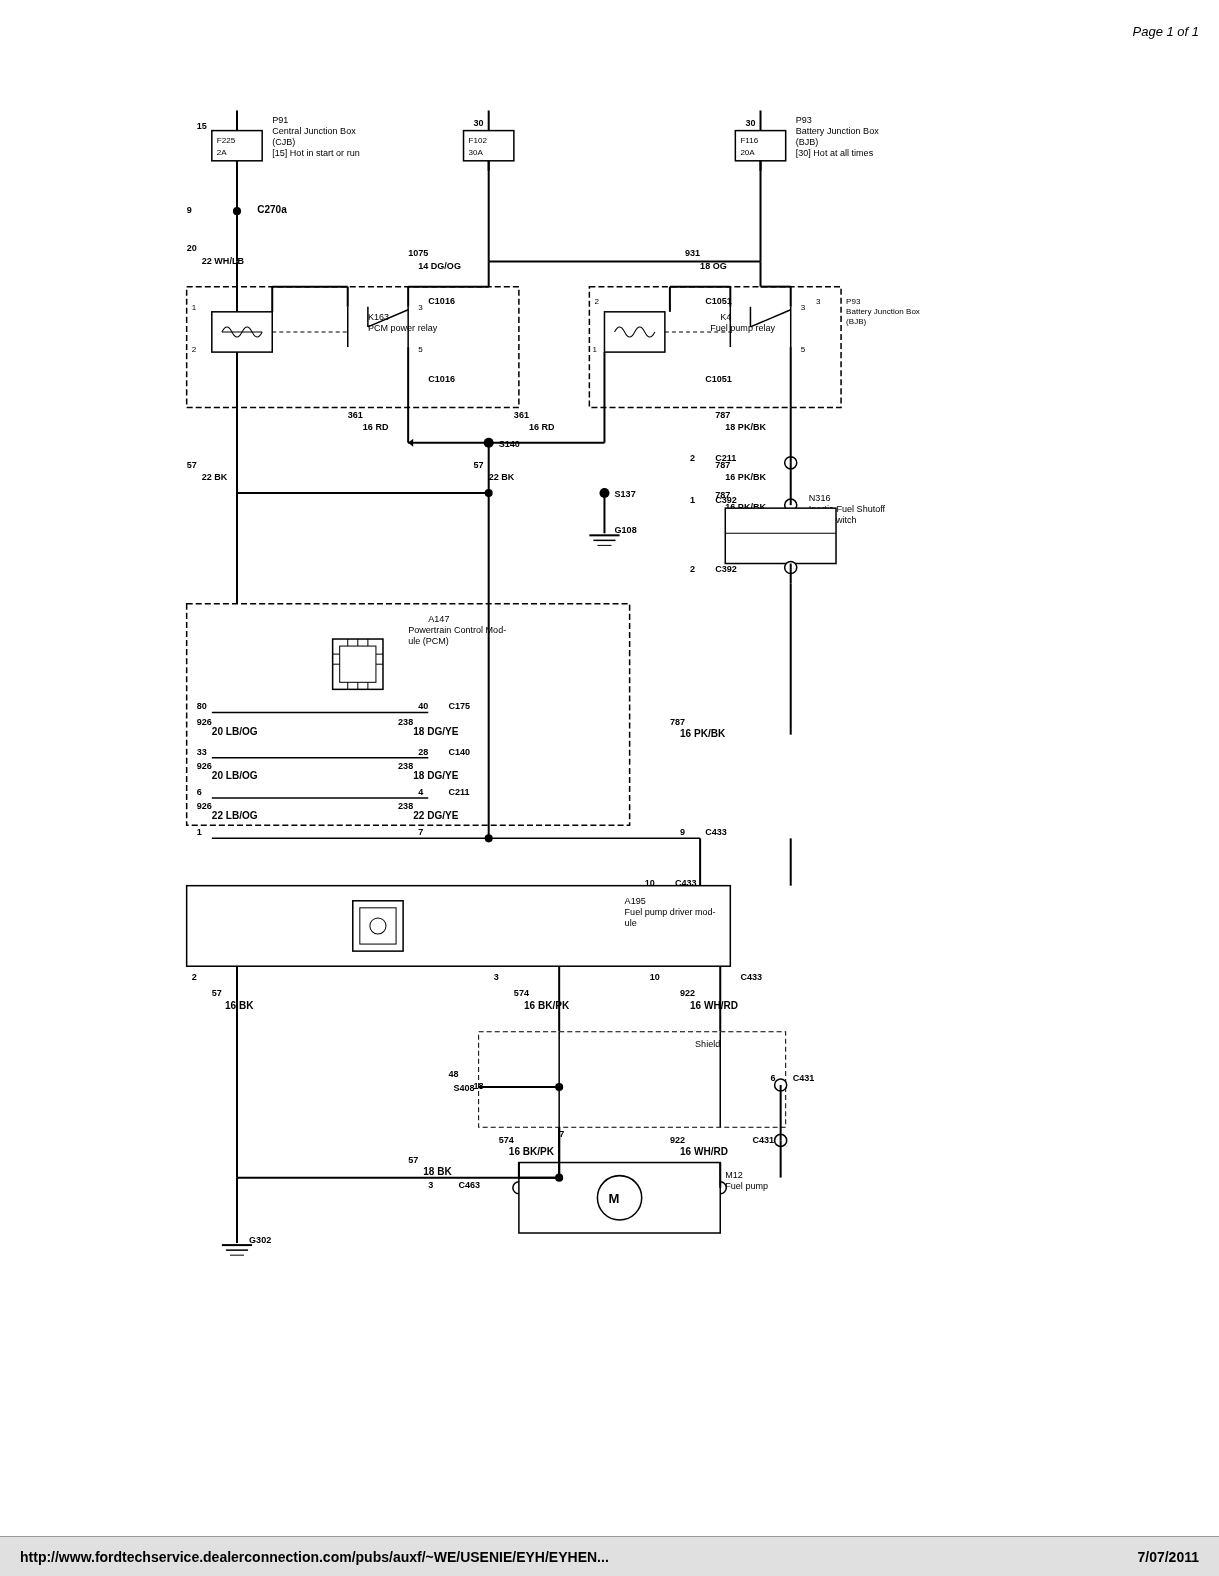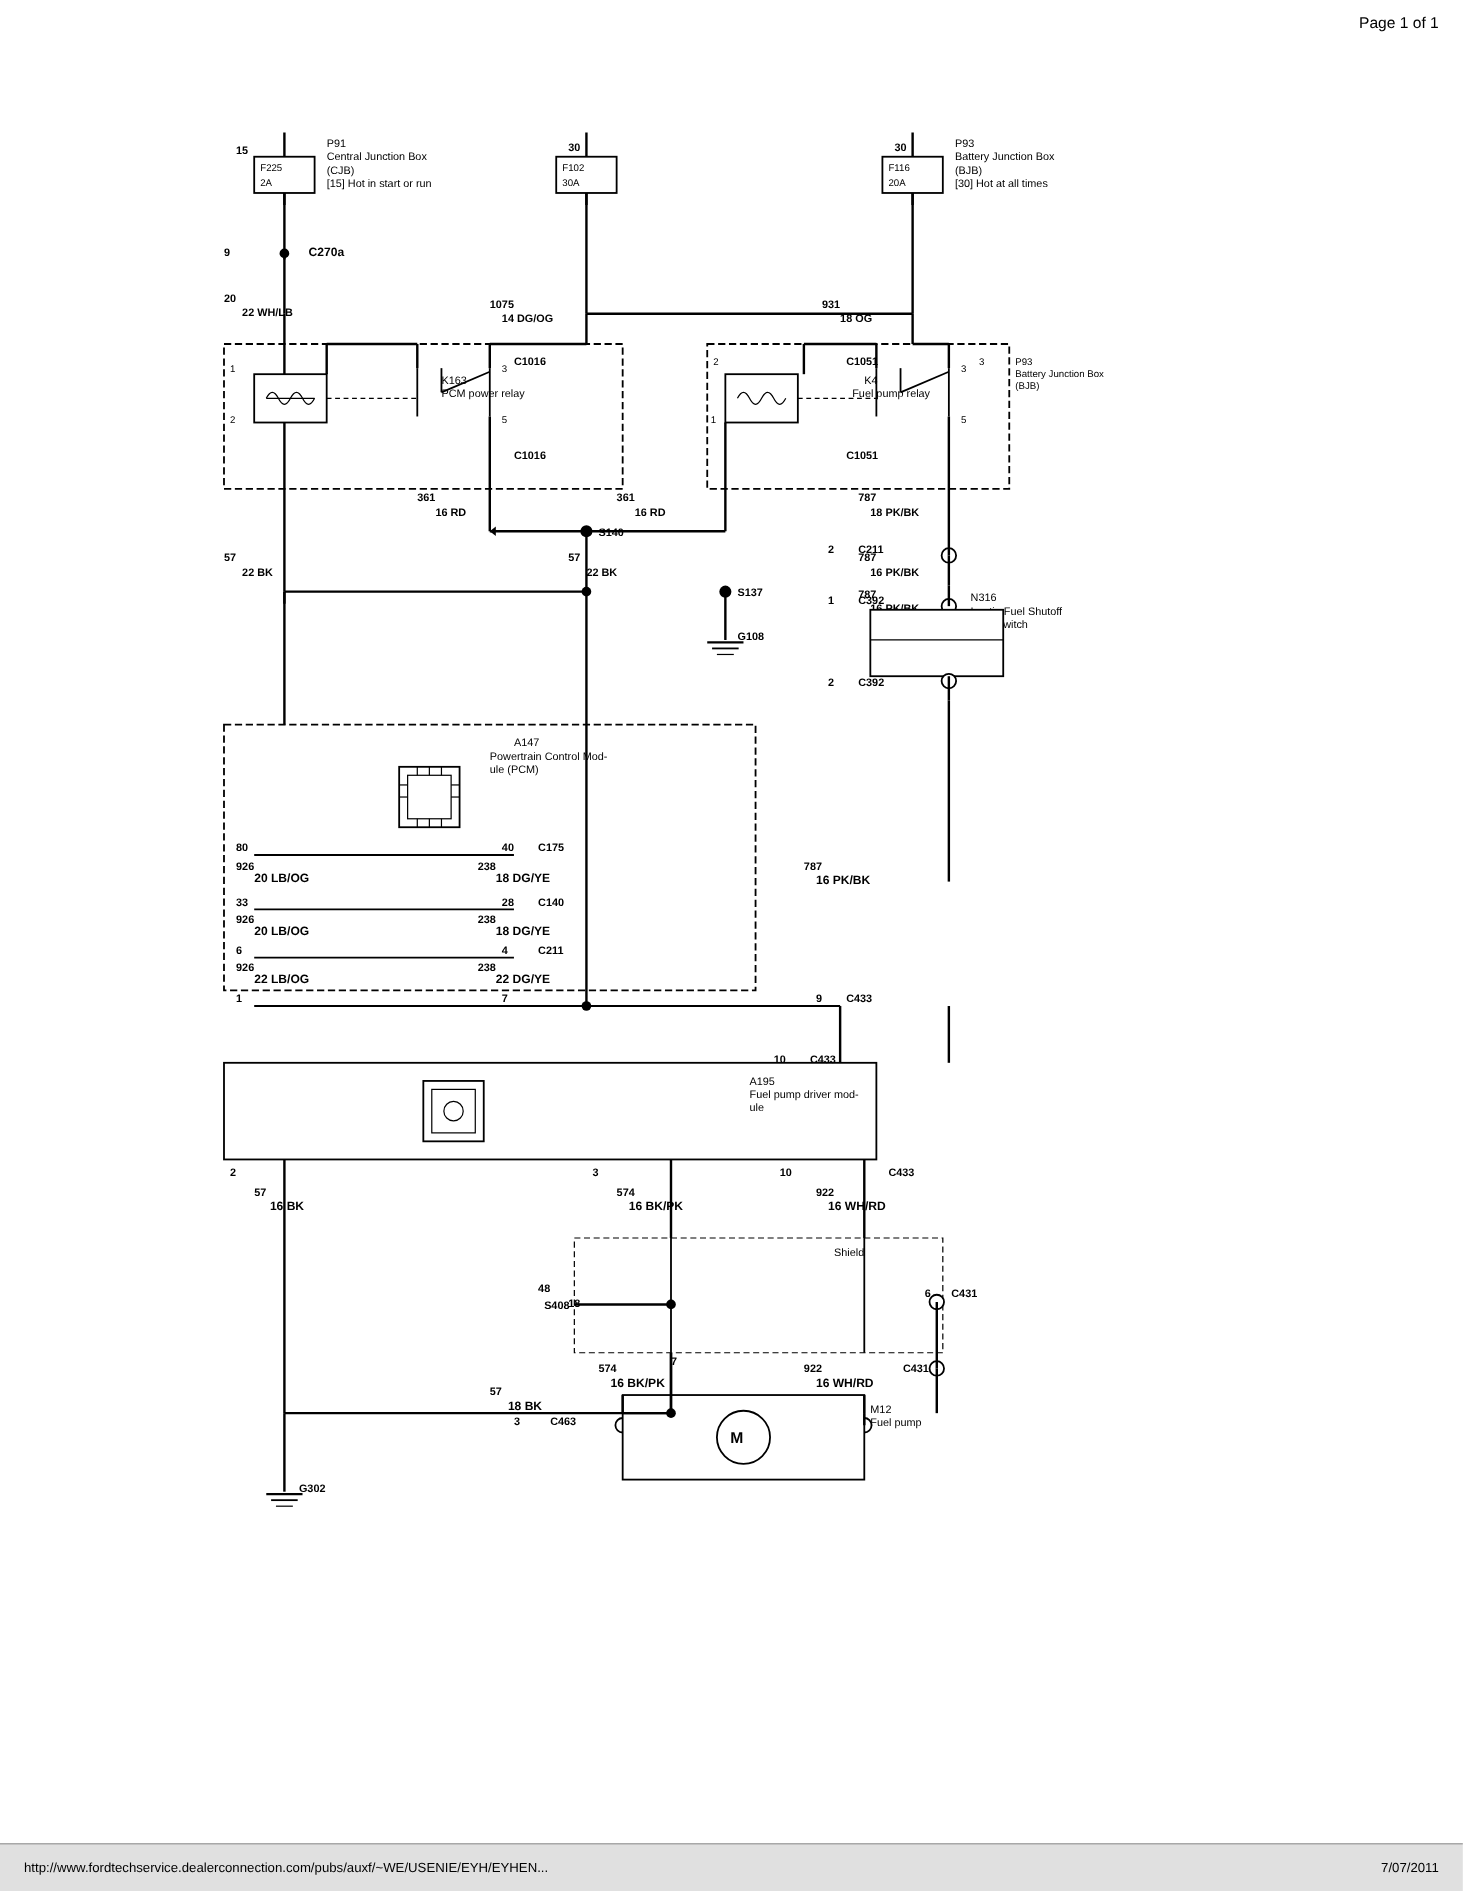--- a/index.html
+++ b/index.html
@@ -8,39 +8,41 @@
       height: 1576px;
       background: #fff;
       font-family: Arial, sans-serif;
       font-size: 11px;
       overflow: hidden;
       position: relative;
     }
 
     #page-header {
       position: absolute;
-      top: 11px;
+      top: 24px;
       right: 20px;
       font-size: 13px;
       font-weight: normal;
+      font-style: italic;
     }
 
     #footer-bar {
       position: absolute;
       bottom: 0;
       left: 0;
       right: 0;
       height: 40px;
       background: #e0e0e0;
       border-top: 1px solid #999;
       display: flex;
       align-items: center;
       justify-content: space-between;
       padding: 0 20px;
-      font-size: 11px;
+      font-size: 14px;
+      font-weight: bold;
     }
 
     svg {
       width: 100%;
       height: 100%;
     }
 
     .label-text {
       font-family: Arial, sans-serif;
       font-size: 9px;

